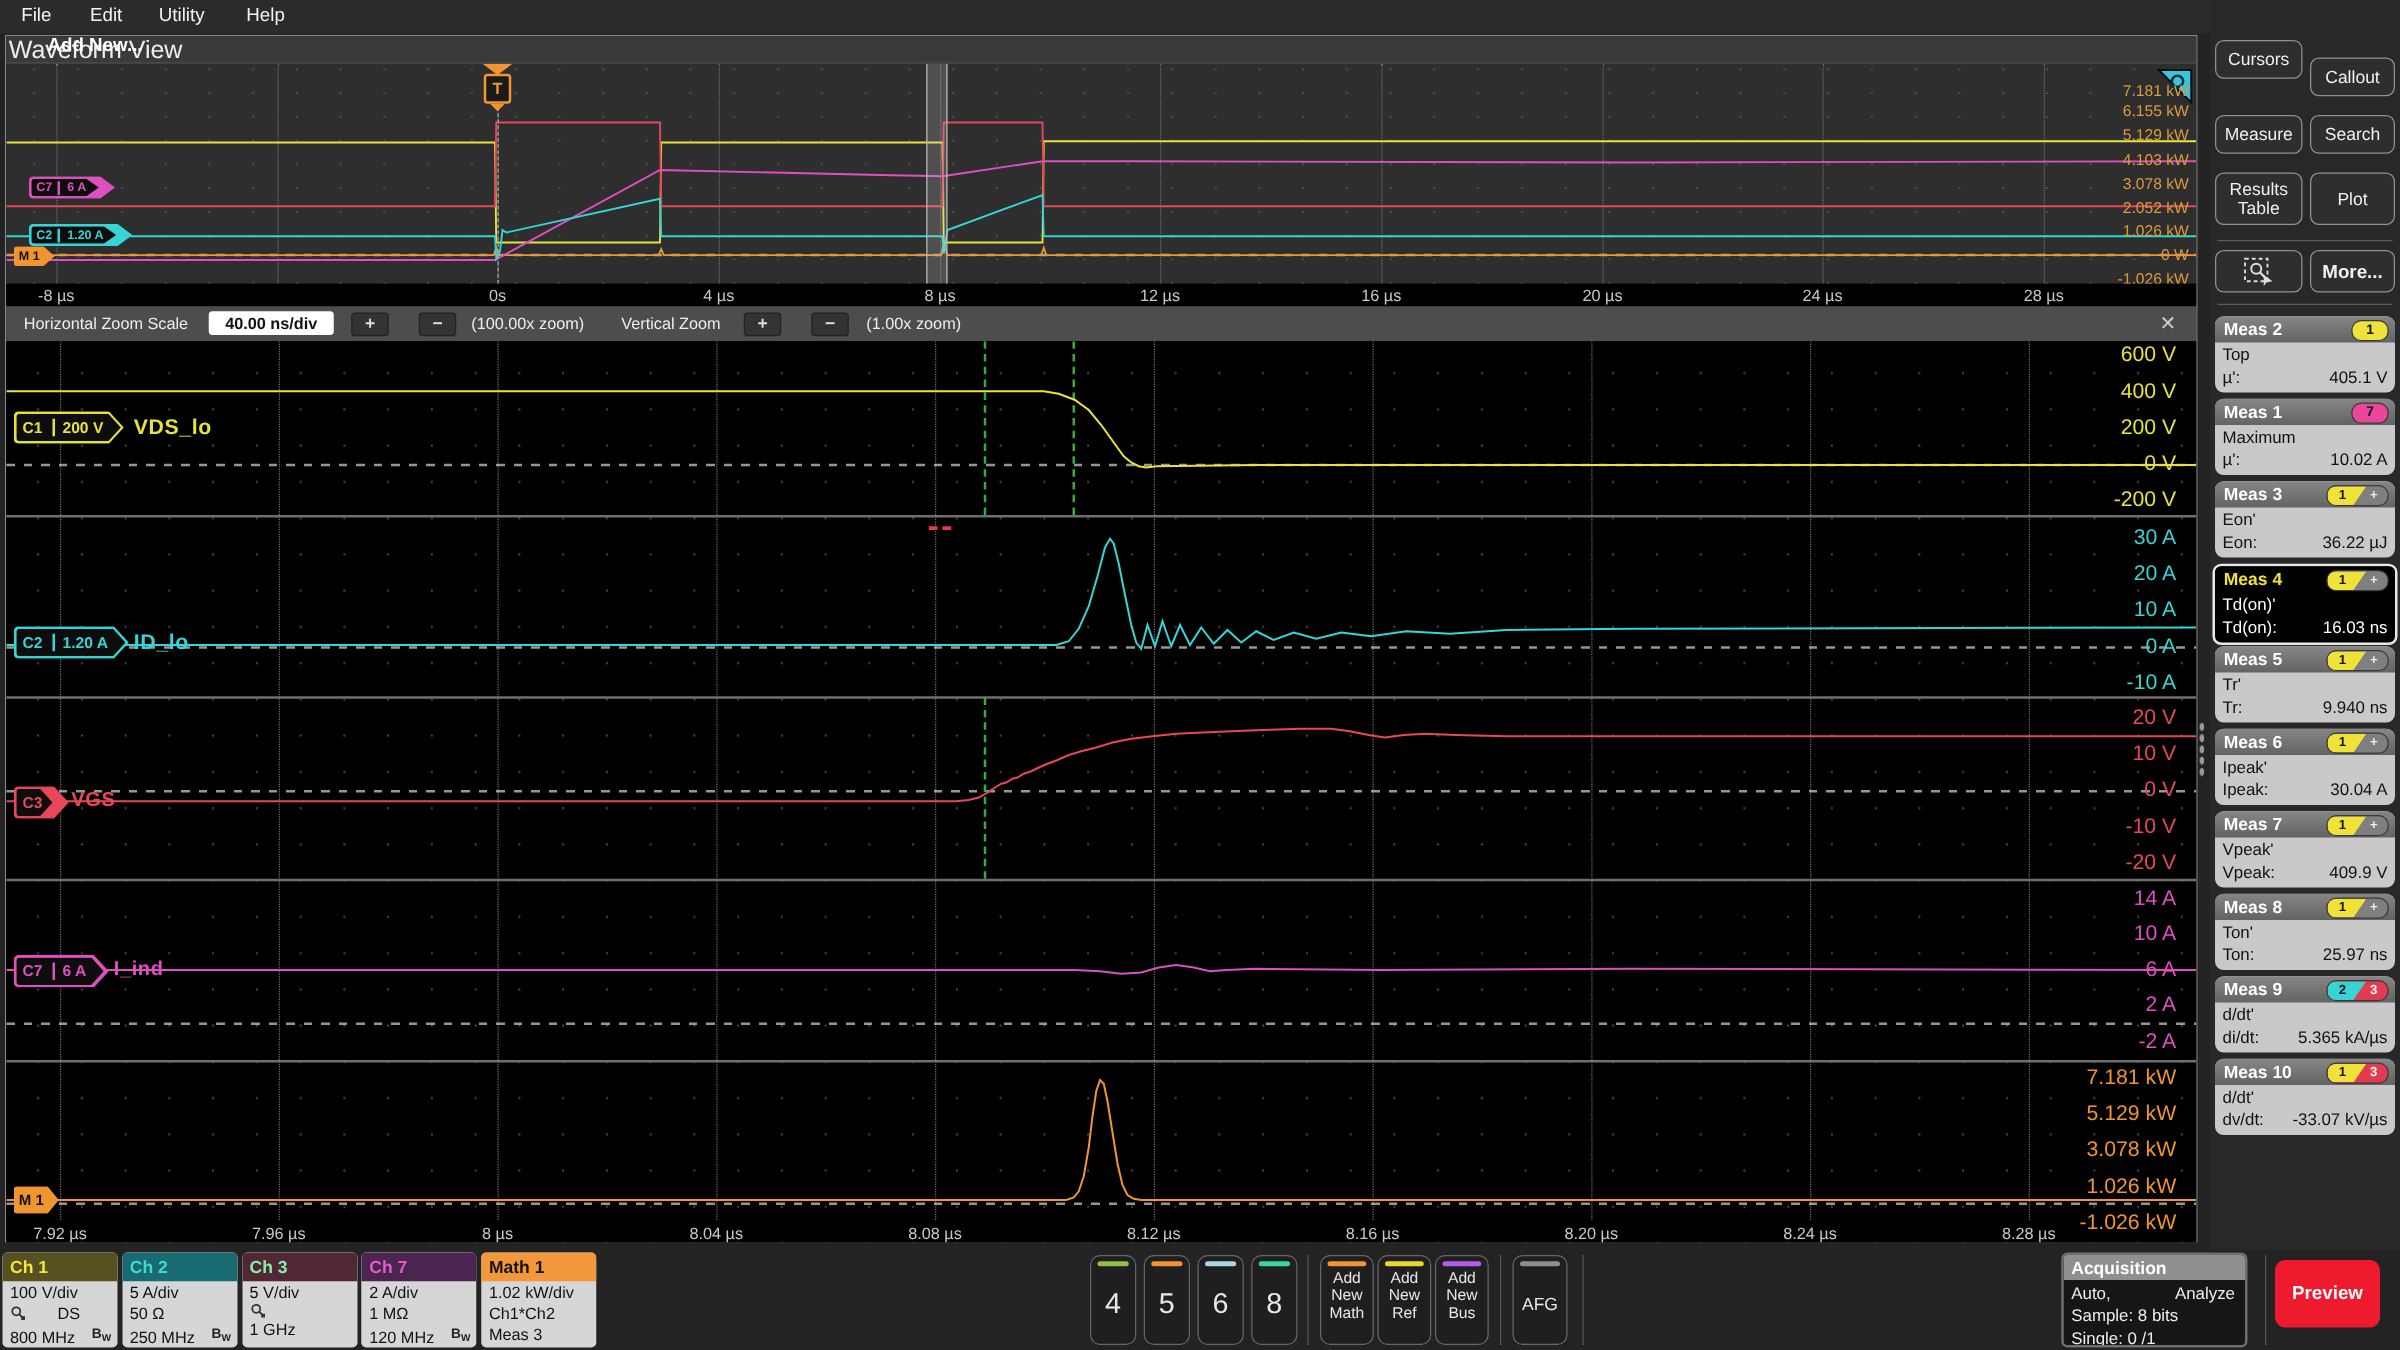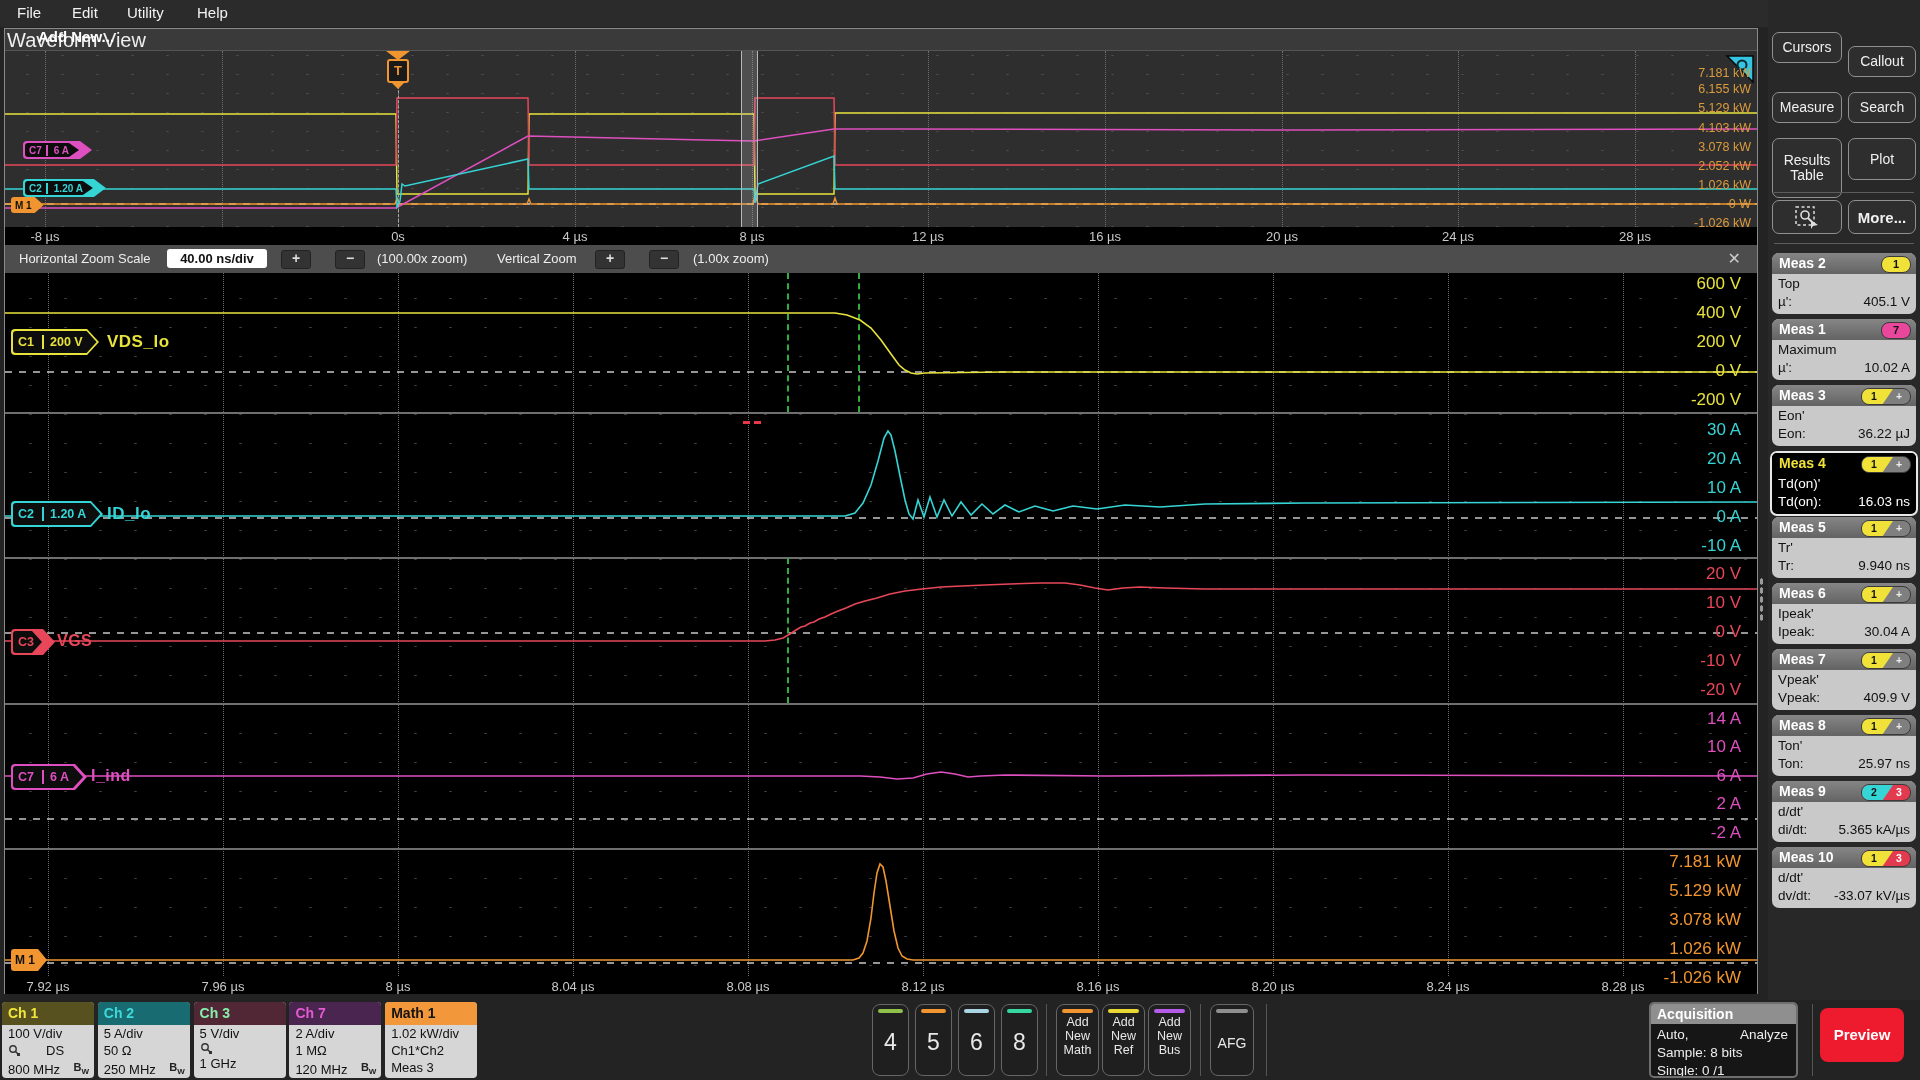--- a/index.html
+++ b/index.html
@@ -303,21 +303,21 @@
       <span class="tlabel" style="left: 1443px; top: 706px; z-index: 5;">8.24 µs</span>
       <span class="tlabel" style="left: 1618px; top: 706px; z-index: 5;">8.28 µs</span>
     </div>
 </div>
 
 <div id="sidebar">
     <div class="sbtn" style="left: 4px; top: 32px; width: 70px; height: 31px;">Cursors</div>
     <div class="sbtn" style="left: 80px; top: 46px; width: 68px; height: 31px;">Callout</div>
     <div class="sbtn" style="left: 4px; top: 92px; width: 70px; height: 31px;">Measure</div>
     <div class="sbtn" style="left: 80px; top: 92px; width: 68px; height: 31px;">Search</div>
-    <div class="sbtn" style="left: 4px; top: 138px; width: 70px; height: 60px;">Results Table</div>
+    <div class="sbtn" style="left: 4px; top: 138px; width: 70px; height: 42px;">Results Table</div>
     <div class="sbtn" style="left: 80px; top: 138px; width: 68px; height: 42px;">Plot</div>
     <div class="sdiv" style="top: 192px;"></div>
     <div class="sbtn" style="left: 4px; top: 200px; width: 70px; height: 34px;">
       <svg width="26" height="24">
         <rect x="2" y="2" width="18" height="18" fill="none" stroke="#ddd" stroke-width="1.5" stroke-dasharray="3,2.5"></rect>
         <circle cx="11" cy="10" r="4" fill="none" stroke="#ddd" stroke-width="1.6"></circle>
         <line x1="14" y1="13" x2="18" y2="17" stroke="#ddd" stroke-width="1.8"></line>
         <polygon points="17,15 24,20 19,21 17,24" fill="#ddd"></polygon>
       </svg>
     </div>

